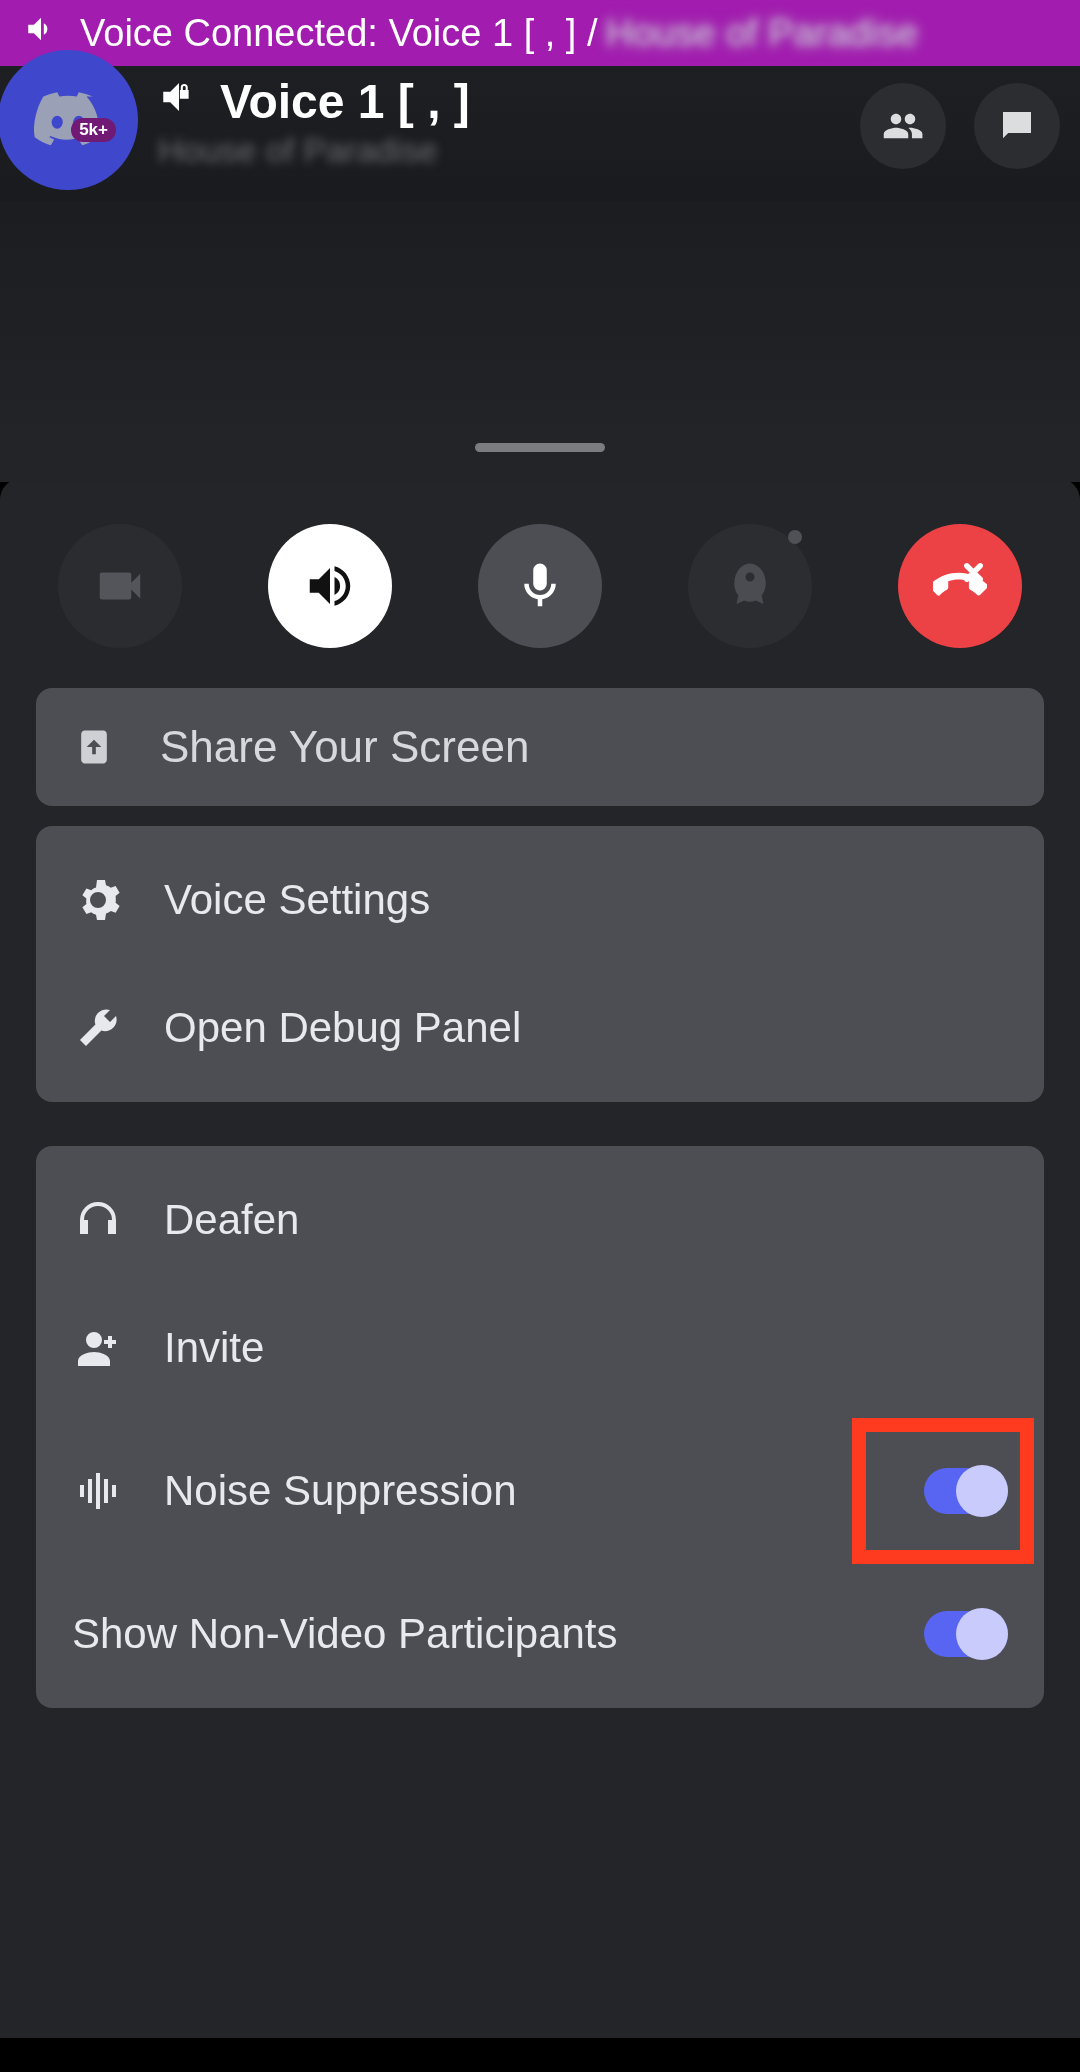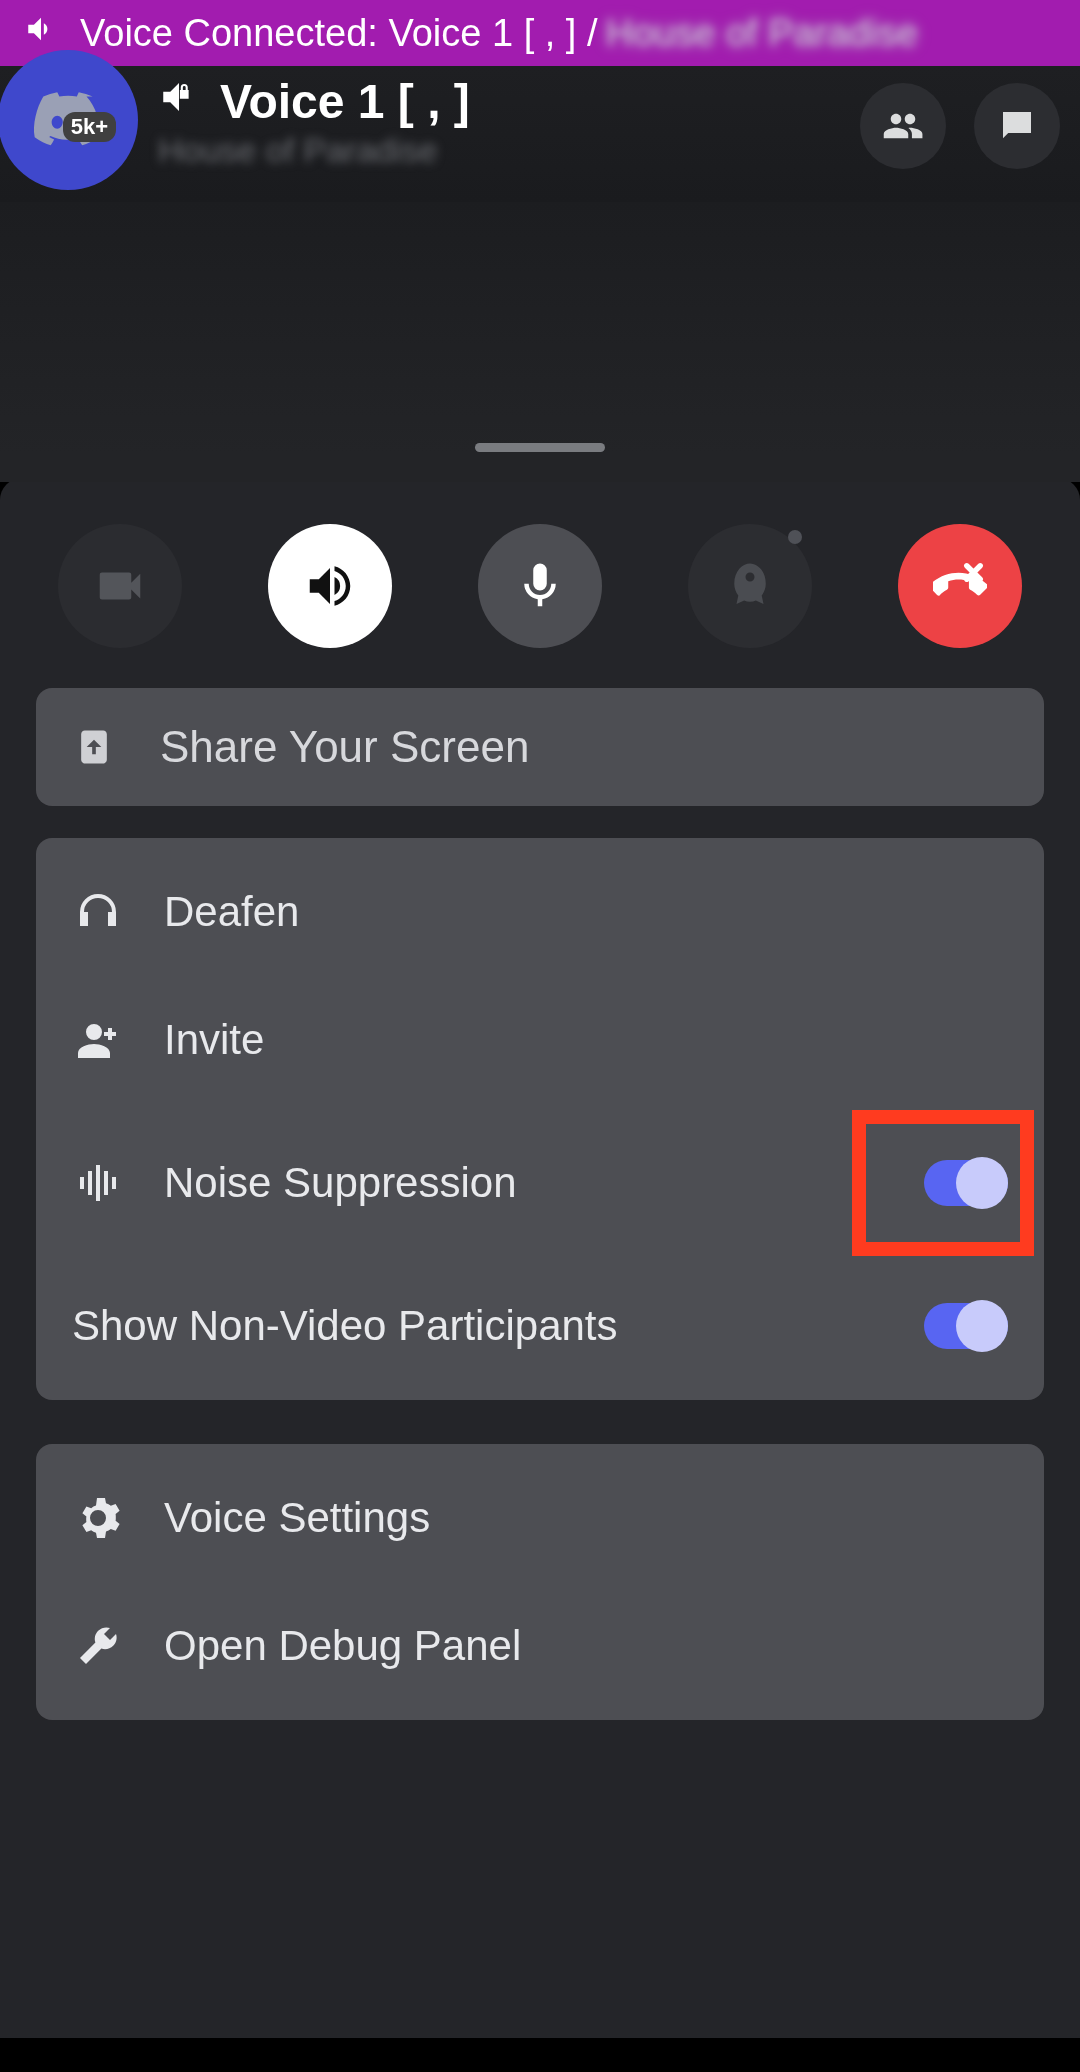--- a/index.html
+++ b/index.html
@@ -43,23 +43,23 @@
     display: flex;
     align-items: center; justify-content: center;
     position: relative;
     margin-left: -2px;
     margin-top: -28px;
   }
   .server-avatar svg { width: 74px; height: 74px; }
   .server-avatar .badge {
     position: absolute;
     right: 22px; bottom: 48px;
-    background: #404040;
+    background: #701a75;
     color: #fff;
-    font-size: 22px;
+    font-size: 17px;
     font-weight: 600;
     padding: 2px 8px;
     border-radius: 12px;
     filter: blur(0.3px);
   }
   .title-block { flex: 1; padding-left: 20px; margin-top: -24px;}
   .title-line {
     display: flex; align-items: flex-end;
     color: #fff;
     font-size: 48px;
@@ -131,21 +131,21 @@
     background: #4f5157;
   }
 
   .share-btn {
     background: #4d4e53;
     border-radius: 16px;
     height: 118px;
     display: flex;
     align-items: center;
     padding: 0 36px;
-    margin-bottom: 32px;
+    margin-bottom: 20px;
   }
   .share-btn svg { width: 44px; height: 44px; margin-right: 44px; }
   .share-btn span { font-size: 44px; color: #d7d8dc; }
 
   .card {
     background: #4d4e53;
     border-radius: 16px;
     padding: 10px 36px;
     margin-bottom: 44px;
   }
@@ -279,20 +279,39 @@
     <svg viewBox="0 0 24 24" fill="#cfd0d4">
         <path d="M7 3h10c1.1 0 2 .9 2 2v14c0 1.1-.9 2-2 2H7c-1.1 0-2-.9-2-2V5c0-1.1.9-2 2-2zm5 5l-4 4h3v4h2v-4h3l-4-4z"></path>
       </svg>
     <span>Share Your Screen</span>
   </div>
 
   <div class="card">
     <div class="row">
       <div class="iconwrap">
         <svg viewBox="0 0 24 24" fill="#e8e9ec">
+            <path d="M12 8a4 4 0 1 0 0 8 4 4 0 0 0 0-8zm8.9 4c0 .5 0 .9-.1 1.4l2 1.6-2 3.4-2.4-.9c-.7.6-1.5 1-2.4 1.3L15.5 22h-4l-.5-2.6c-.9-.3-1.7-.7-2.4-1.3l-2.4.9-2-3.4 2-1.6c-.1-.5-.1-.9-.1-1.4s0-.9.1-1.4l-2-1.6 2-3.4 2.4.9c.7-.6 1.5-1 2.4-1.3L11.5 2h4l.5 2.6c.9.3 1.7.7 2.4 1.3l2.4-.9 2 3.4-2 1.6c.1.5.1.9.1 1.4z"></path>
+          </svg>
+      </div>
+      <div class="label">Voice Settings</div>
+    </div>
+    <div class="row">
+      <div class="iconwrap">
+        <svg viewBox="0 0 24 24" fill="#e8e9ec">
+            <path d="M21 6l-3 3-3-3 3-3c-2-.7-4.3-.2-5.9 1.4-1.6 1.6-2.1 3.9-1.4 5.9L3 18l3 3 7.7-7.7c2 .7 4.3.2 5.9-1.4C21.2 10.3 21.7 8 21 6z"></path>
+          </svg>
+      </div>
+      <div class="label">Open Debug Panel</div>
+    </div>
+  </div>
+
+  <div class="card">
+    <div class="row">
+      <div class="iconwrap">
+        <svg viewBox="0 0 24 24" fill="#e8e9ec">
             <path d="M12 3a9 9 0 0 0-9 9v7h4v-7H5a7 7 0 0 1 14 0h-2v7h4v-7a9 9 0 0 0-9-9z"></path>
           </svg>
       </div>
       <div class="label">Deafen</div>
     </div>
     <div class="row">
       <div class="iconwrap">
         <svg viewBox="0 0 24 24" fill="#e8e9ec">
             <path d="M10 12a4 4 0 1 0 0-8 4 4 0 0 0 0 8zm0 2c-3 0-8 1.5-8 4.5V21h16v-2.5c0-3-5-4.5-8-4.5zM19 6v2h2v2h-2v2h-2v-2h-2V8h2V6h2z"></path>
           </svg>
@@ -316,32 +335,13 @@
       <div class="highlight-box"></div>
     </div>
     <div class="row">
       <div class="label" style="margin-left:0">Show Non-Video Participants</div>
       <div class="toggle">
           <div class="knob"></div>
         </div>
     </div>
   </div>
 
-  <div class="card">
-    <div class="row">
-      <div class="iconwrap">
-        <svg viewBox="0 0 24 24" fill="#e8e9ec">
-            <path d="M12 8a4 4 0 1 0 0 8 4 4 0 0 0 0-8zm8.9 4c0 .5 0 .9-.1 1.4l2 1.6-2 3.4-2.4-.9c-.7.6-1.5 1-2.4 1.3L15.5 22h-4l-.5-2.6c-.9-.3-1.7-.7-2.4-1.3l-2.4.9-2-3.4 2-1.6c-.1-.5-.1-.9-.1-1.4s0-.9.1-1.4l-2-1.6 2-3.4 2.4.9c.7-.6 1.5-1 2.4-1.3L11.5 2h4l.5 2.6c.9.3 1.7.7 2.4 1.3l2.4-.9 2 3.4-2 1.6c.1.5.1.9.1 1.4z"></path>
-          </svg>
-      </div>
-      <div class="label">Voice Settings</div>
-    </div>
-    <div class="row">
-      <div class="iconwrap">
-        <svg viewBox="0 0 24 24" fill="#e8e9ec">
-            <path d="M21 6l-3 3-3-3 3-3c-2-.7-4.3-.2-5.9 1.4-1.6 1.6-2.1 3.9-1.4 5.9L3 18l3 3 7.7-7.7c2 .7 4.3.2 5.9-1.4C21.2 10.3 21.7 8 21 6z"></path>
-          </svg>
-      </div>
-      <div class="label">Open Debug Panel</div>
-    </div>
-  </div>
-
 </div>
 
 </body></html>

